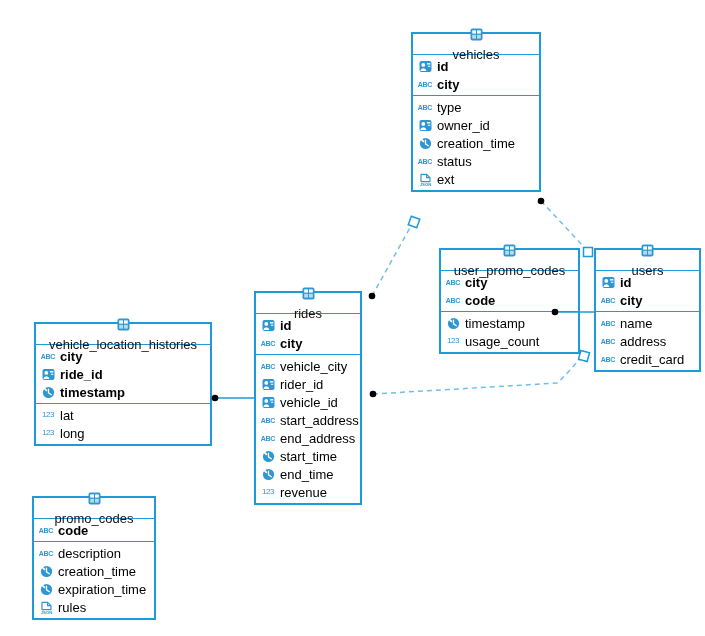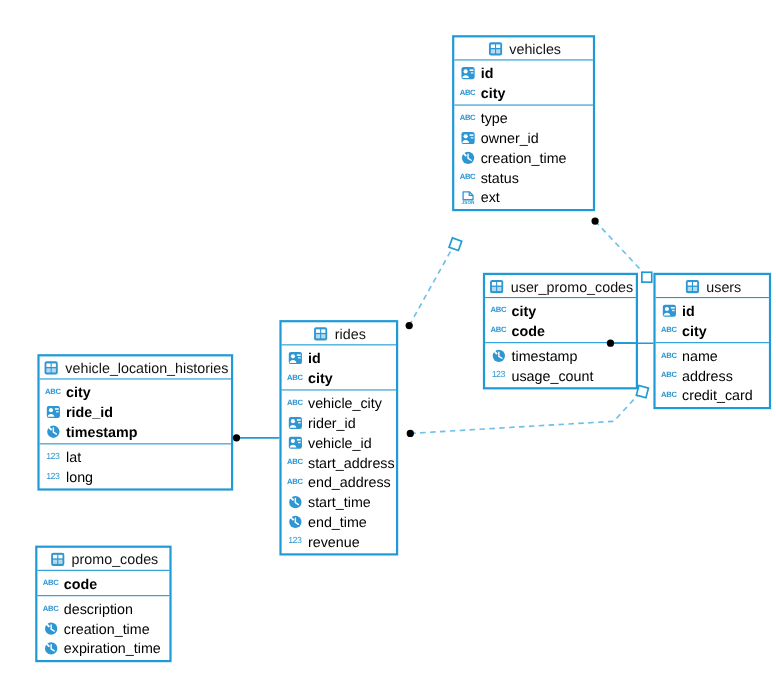--- a/index.html
+++ b/index.html
@@ -11,21 +11,21 @@
     position:relative;width:705px;height:636px;background:#ffffff;
     font-family:"Liberation Sans",sans-serif;color:#000;overflow:hidden;
   }
   #rel-layer{position:absolute;left:0;top:0;pointer-events:none;}
   .tbl{
     position:absolute;background:#fff;border:2px solid var(--blue);
     box-sizing:border-box;z-index:2;
   }
   .tbl-header{
     height:20px;display:flex;align-items:center;justify-content:center;gap:5px;
-    border-bottom:1.5px solid var(--blue);font-size:13px;color:#111;
+    border-bottom:1.5px solid var(--blue);font-size:13px;color:#111;flex-direction:column;
   }
   .section{padding:2px 0;}
   .section.keys{border-bottom:1.5px solid var(--blue);}
   .row{
     height:18px;display:flex;align-items:center;gap:4px;padding:0 4px;
     font-size:13px;white-space:nowrap;
   }
   .row.key .lbl{font-weight:700;}
   .icon{
     width:16px;flex:0 0 16px;display:flex;align-items:center;justify-content:center;
@@ -421,20 +421,30 @@
         </div>
         <div class="row">
           <span class="icon">
             <svg width="13" height="13" viewBox="0 0 13 13">
               <circle cx="6.5" cy="6.5" r="5.6" fill="#2e96d3"></circle>
               <path d="M1.6 1.6 L4.9 4.9" stroke="#fff" stroke-width="1.7"></path>
               <path d="M6.5 3.1 L6.5 6.9 L9.3 8.7" stroke="#fff" stroke-width="1.3" fill="none" stroke-linecap="round"></path>
             </svg>
           </span>
           <span class="lbl">expiration_time</span>
+        </div>
+        <div class="row">
+          <span class="icon">
+            <svg width="13" height="13" viewBox="0 0 13 13">
+              <path d="M2 1.4 h5.6 l3.4 3.2 V8.6 h-9 z" fill="none" stroke="#2e96d3" stroke-width="1.2" stroke-linejoin="round"></path>
+              <path d="M7.6 1.4 v3.2 h3.4" fill="none" stroke="#2e96d3" stroke-width="1.2"></path>
+              <text x="6.5" y="12.6" font-size="4.3" font-weight="bold" fill="#2e96d3" text-anchor="middle" font-family="Liberation Sans, sans-serif">JSON</text>
+            </svg>
+          </span>
+          <span class="lbl">rules</span>
         </div>
       </div>
     </div>
     <svg width="705" height="636" id="rel-layer" style="z-index: 3;">
       <polyline points="541,201 585,248" fill="none" stroke="#6fbfe9" stroke-width="1.5" stroke-dasharray="5,4"></polyline>
       <rect x="583.5" y="247.5" width="9" height="9" fill="#ffffff" stroke="#1e9ad6" stroke-width="1.5" transform="rotate(0 588 252)"></rect>
       <circle cx="541" cy="201" r="3.3" fill="#000000"></circle>
       <polyline points="372,296 411,226" fill="none" stroke="#6fbfe9" stroke-width="1.5" stroke-dasharray="5,4"></polyline>
       <rect x="409.5" y="217.5" width="9" height="9" fill="#ffffff" stroke="#1e9ad6" stroke-width="1.5" transform="rotate(20 414 222)"></rect>
       <circle cx="372" cy="296" r="3.3" fill="#000000"></circle>

